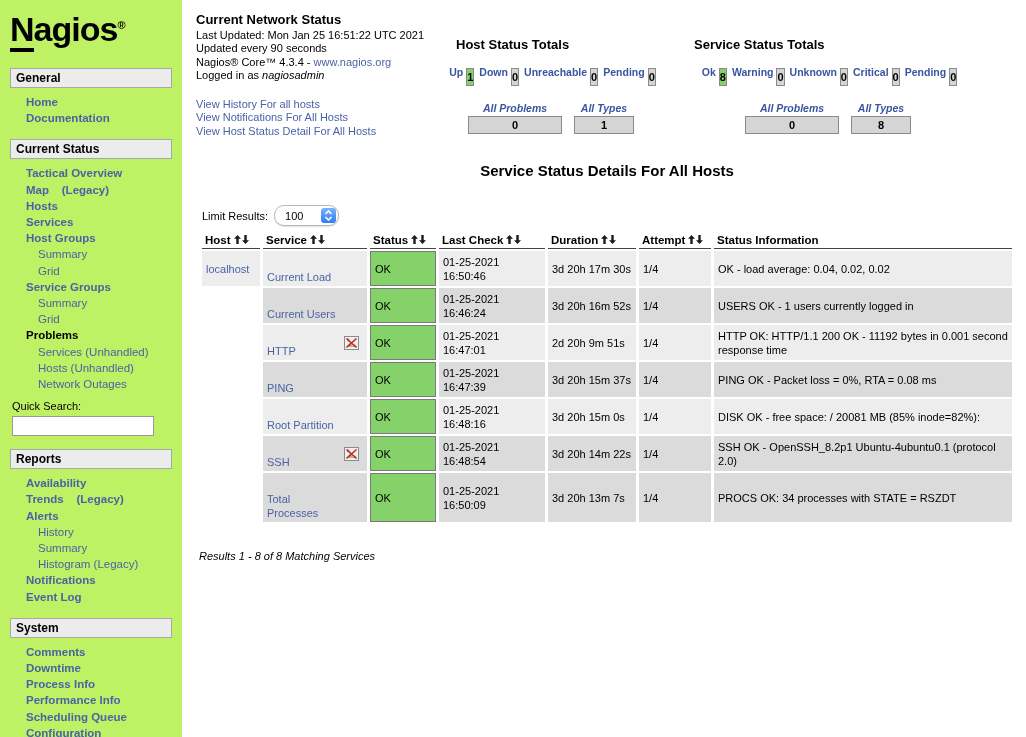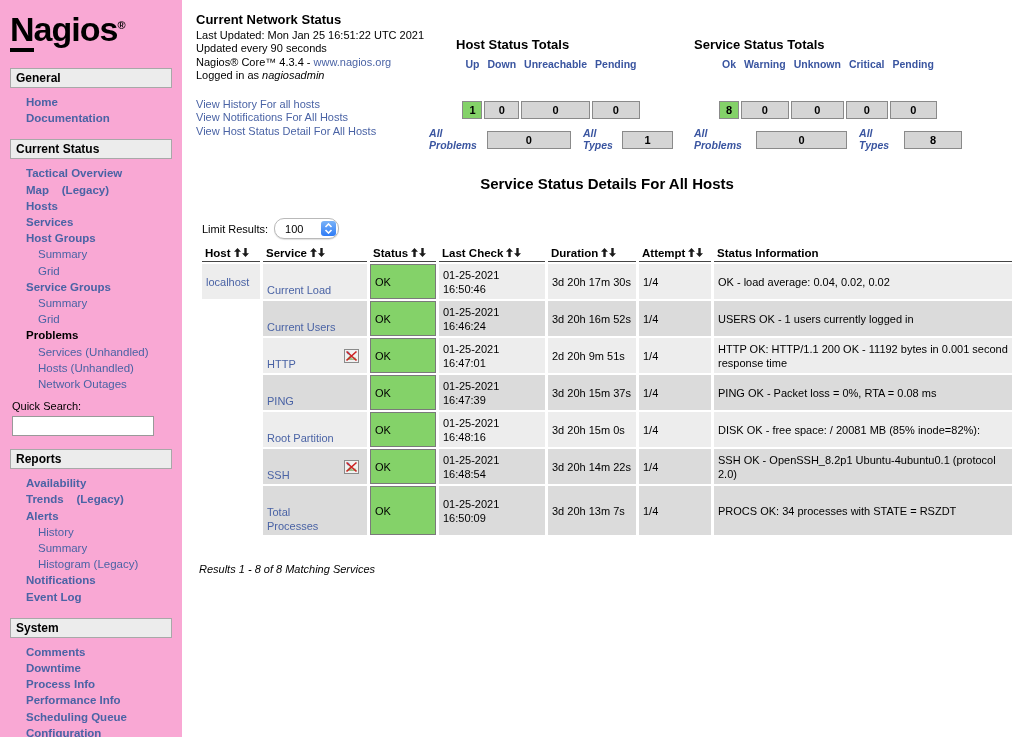--- a/index.html
+++ b/index.html
@@ -1,18 +1,18 @@
 <!DOCTYPE html>
 <html><head>
 <meta charset="utf-8">
 <style>
   html,body{margin:0;padding:0;width:1026px;height:737px;overflow:hidden;
     background:#ffffff;font-family:"Liberation Sans",sans-serif;color:#000;}
   
-  #sidebar{position:absolute;left:0;top:0;width:182px;height:737px;background:#f9a8d4;}
+  #sidebar{position:absolute;left:0;top:0;width:182px;height:737px;background:#bef264;}
   .logo{padding:10px 0 6px 10px;font-weight:bold;font-size:34px;letter-spacing:-1px;color:#000;}
   .logo .n-underline{border-bottom:4px solid #000;padding-bottom:0px;}
   .logo .reg{font-size:11px;vertical-align:super;letter-spacing:0;}
   .section-bar{margin:13px 10px 6px 10px;background:#ececec;border:1px solid #a8a8a8;
     font-size:12px;font-weight:bold;padding:2px 5px;color:#000;}
   .side-item{font-size:11.5px;line-height:16.2px;padding-left:26px;color:#4a63a5;cursor:pointer;}
   .side-item.b{font-weight:bold;}
   .side-item.sub{padding-left:38px;}
   .side-item.plain{color:#000;cursor:default;}
   .quick-search-label{font-size:11px;color:#000;padding:8px 0 4px 12px;}
@@ -25,27 +25,27 @@
   .net-title{font-size:13px;font-weight:bold;margin-bottom:2px;}
   .link{color:#4a63a5;text-decoration:none;cursor:pointer;}
   .view-links{margin-top:15px;font-size:11px;line-height:13.5px;}
   .view-links div{color:#4a63a5;cursor:pointer;}
   
   .totals{font-size:11px;}
   .host-totals{width:190px;margin-left:8px;}
   .service-totals{width:268px;margin-left:48px;}
   .totals-title{font-size:13px;font-weight:bold;text-align:left;margin-bottom:2px;margin-top:24px;}
   .totals-cols{display:flex;justify-content:center;}
-  .tcol{display:flex;flex-direction:column;margin:4px 1px;gap:29px;}
+  .tcol{display:flex;flex-direction:row;margin:12px 1px;}
   .tlabel{text-align:center;font-size:10.5px;font-weight:bold;color:#3a55a0;padding:0 3px;}
   .tbox{border:1px solid #8a8a8a;background:#d5d5d5;text-align:center;font-weight:bold;
     font-size:11px;padding:2px 0;margin-top:2px;cursor:pointer;}
   .tbox.green{background:#84d269;}
   .totals-all{display:flex;justify-content:center;gap:12px;margin-top:4px;}
-  .acol{display:flex;flex-direction:row;align-items:center;}
+  .acol{display:flex;flex-direction:column;align-items:center;}
   .alabel{font-size:10.5px;font-weight:bold;font-style:italic;color:#3a55a0;}
   .abox{border:1px solid #8a8a8a;background:#d5d5d5;text-align:center;font-weight:bold;
     font-size:11px;padding:2px 0;margin-top:2px;cursor:pointer;}
   .abox.wide{width:92px;}  .abox.narrow{width:58px;}
   
   .page-title{text-align:center;font-size:15px;font-weight:bold;margin:24px 0 0 0;}
   .limit-row{margin-top:26px;font-size:11px;display:flex;align-items:center;padding-left:6px;}
   .select{display:inline-flex;align-items:center;margin-left:6px;height:19px;background:#fff;
     border:1px solid #b9b9b9;border-radius:10px;box-shadow:0 1px 1px rgba(0,0,0,.12);
     padding-left:10px;cursor:pointer;}

